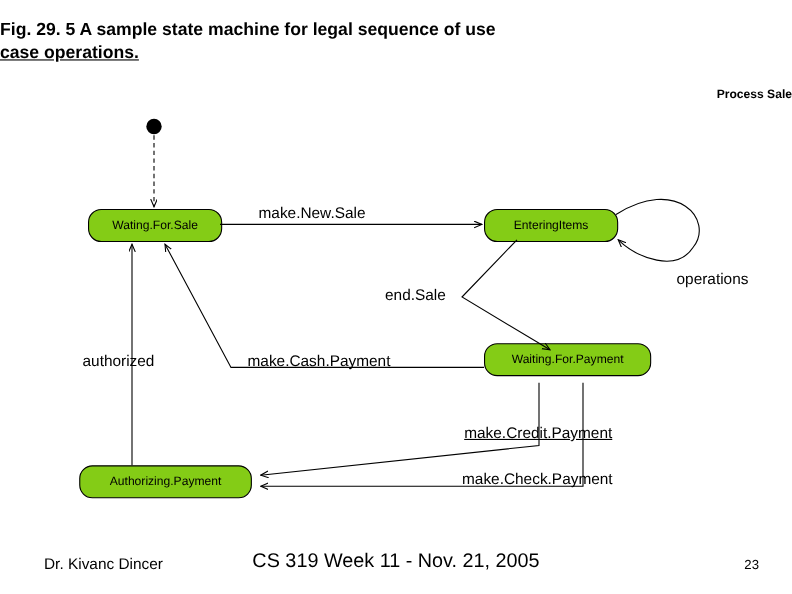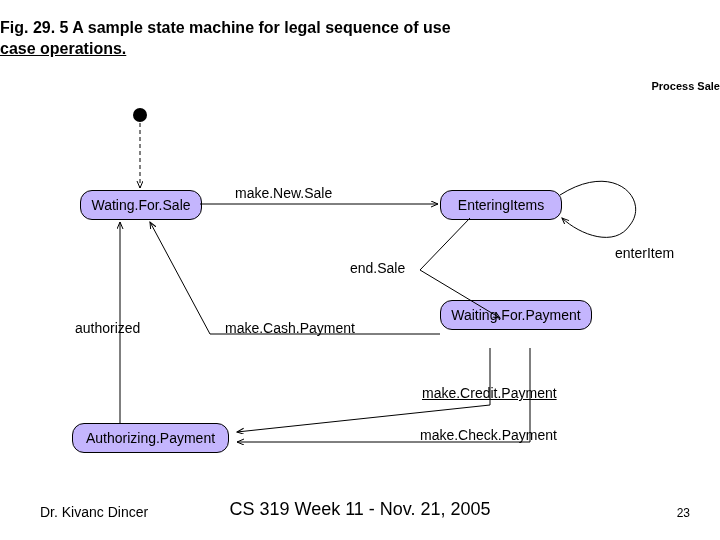--- a/index.html
+++ b/index.html
@@ -31,26 +31,26 @@
     left: 0;
     right: 0;
     text-align: right;
     font-weight: bold;
     font-size: 11px;
   }
   .state {
     position: absolute;
     border: 1px solid #000;
     border-radius: 12px;
-    font-size: 14px;
+    font-size: 11px;
     text-align: center;
     display: flex;
     align-items: center;
     justify-content: center;
-    background: #c4b5fd;
+    background: #84cc16;
     white-space: nowrap;
   }
   .label {
     position: absolute;
     font-size: 14px;
     white-space: nowrap;
   }
   .footer-left {
     position: absolute;
     bottom: 20px;
@@ -95,31 +95,31 @@
 <div class="subtitle">Process Sale</div>
 
 <div class="state" style="left:80px; top:190px; width:120px; height:28px;">
   <span>Wating.For.Sale</span>
 </div>
 
 <div class="state" style="left:440px; top:190px; width:120px; height:28px;">
   <span>EnteringItems</span>
 </div>
 
-<div class="state" style="left:440px; top:300px; width:150px; height:28px;justify-content:center;">
+<div class="state" style="left:440px; top:312px; width:150px; height:28px;justify-content:center;">
   <span>Waiting.For.Payment</span>
 </div>
 
 <div class="state" style="left:72px; top:423px; width:155px; height:28px;">
   <span>Authorizing.Payment</span>
 </div>
 
 <div class="label" style="left:235px; top:185px;">make.New.Sale</div>
 
-<div class="label" style="left:615px; top:245px;">enterItem</div>
+<div class="label" style="left:615px; top:245px;">operations</div>
 
 <div class="label" style="left:350px; top:260px;">end.Sale</div>
 
 <div class="label" style="left:225px; top:320px;">make.Cash.Payment</div>
 
 <div class="label" style="left:75px; top:320px;">authorized</div>
 
 <div class="label" style="left:422px; top:385px;text-decoration:underline;">make.Credit.Payment</div>
 
 <div class="label" style="left:420px; top:427px;">make.Check.Payment</div>

